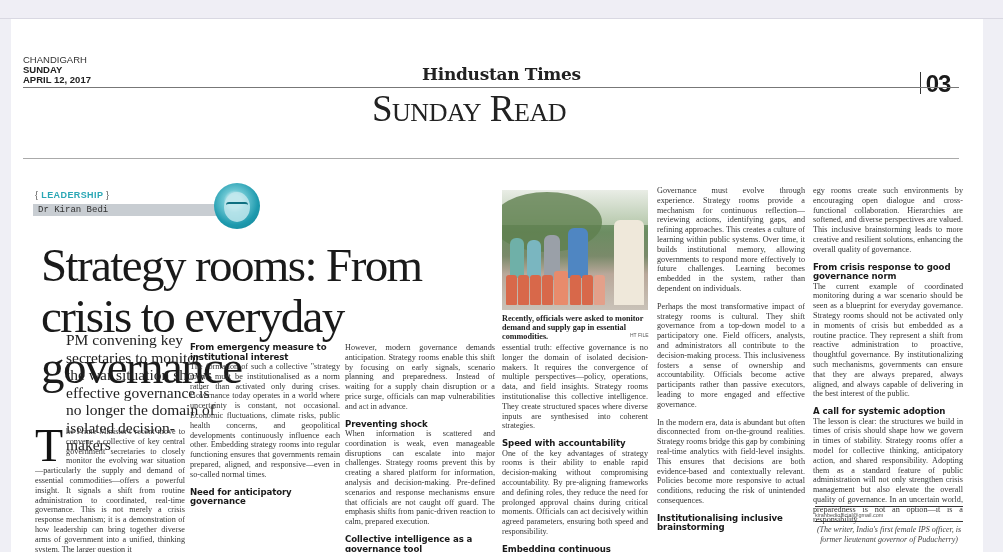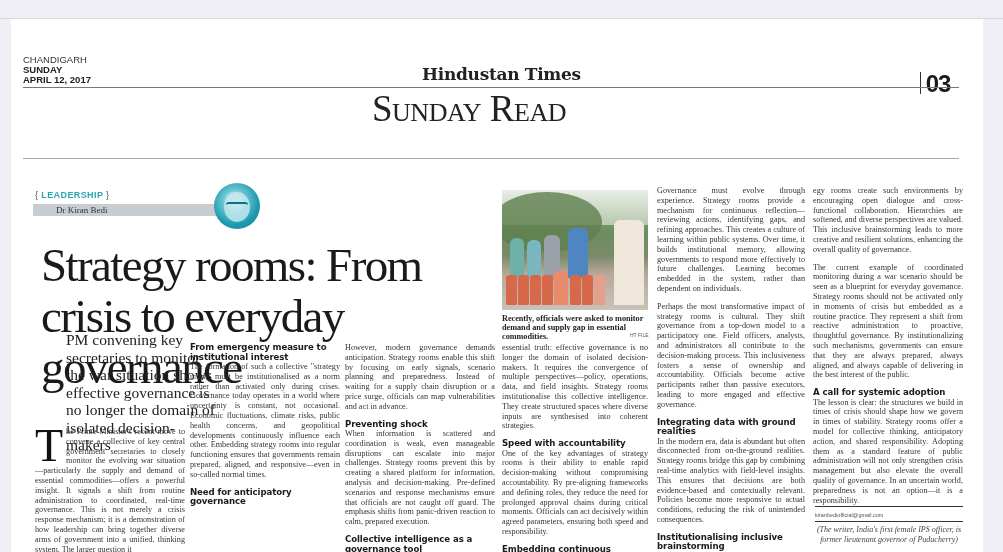--- a/index.html
+++ b/index.html
@@ -54,21 +54,21 @@
     font-family: "Liberation Sans", sans-serif; font-size: 9px; font-weight: bold;
     color: #2aa7b5; letter-spacing: 0.4px;
   }
   .kicker .br { color: #555; font-weight: normal; }
   .byline-bar {
     position: absolute; left: 33px; top: 204px; width: 188px; height: 12px;
     background: #c8cdd2;
   }
   .byline {
     position: absolute; left: 38px; top: 205px;
-    font-family: Liberation Serif, serif; font-size: 9px; color: #333; margin-left: 18px;
+    font-family: Liberation Mono, monospace; font-size: 9px; color: #333;
   }
   .avatar {
     position: absolute; left: 214px; top: 183px; width: 46px; height: 46px; border-radius: 50%;
     background: radial-gradient(circle at 45% 40%, #cfeef2 0 18%, #6cc7d3 30%, #1e9aae 62%, #117f92 100%);
     overflow: hidden;
   }
   .avatar .face {
     position: absolute; left: 10px; top: 9px; width: 26px; height: 30px; border-radius: 50%;
     background: #bfe6ec; opacity: 0.85;
   }
@@ -210,28 +210,28 @@
 <div class="col" style="left:502px;top:343px;width:146px;">
   <p>essential truth: effective governance is no longer the domain of isolated decision-makers. It requires the convergence of multiple perspectives—policy, operations, data, and field insights. Strategy rooms institutionalise this collective intelligence. They create structured spaces where diverse inputs are synthesised into coherent strategies.</p>
   <h3>Speed with accountability</h3>
   <p>One of the key advantages of strategy rooms is their ability to enable rapid decision-making without compromising accountability. By pre-aligning frameworks and defining roles, they reduce the need for prolonged approval chains during critical moments. Officials can act decisively within agreed parameters, ensuring both speed and responsibility.</p>
   <h3>Embedding continuous learning and reflection</h3>
 </div>
 
 <div class="col" style="left:657px;top:186px;width:148px;">
   <p>Governance must evolve through experience. Strategy rooms provide a mechanism for continuous reflection—reviewing actions, identifying gaps, and refining approaches. This creates a culture of learning within public systems. Over time, it builds institutional memory, allowing governments to respond more effectively to future challenges. Learning becomes embedded in the system, rather than dependent on individuals.</p>
   <p>Perhaps the most transformative impact of strategy rooms is cultural. They shift governance from a top-down model to a participatory one. Field officers, analysts, and administrators all contribute to the decision-making process. This inclusiveness fosters a sense of ownership and accountability. Officials become active participants rather than passive executors, leading to more engaged and effective governance.</p>
-  <h3>Integrating data with ground realities</h3>
   <p>In the modern era, data is abundant but often disconnected from on-the-ground realities. Strategy rooms bridge this gap by combining real-time analytics with field-level insights. This ensures that decisions are both evidence-based and contextually relevant. Policies become more responsive to actual conditions, reducing the risk of unintended consequences.</p>
   <h3>Institutionalising inclusive brainstorming</h3>
 
 </div>
 
 <div class="col" style="left:813px;top:186px;width:150px;">
   <p>egy rooms create such environments by encouraging open dialogue and cross-functional collaboration. Hierarchies are softened, and diverse perspectives are valued. This inclusive brainstorming leads to more creative and resilient solutions, enhancing the overall quality of governance.</p>
+  <h3>From crisis response to good governance norm</h3>
   <p>The current example of coordinated monitoring during a war scenario should be seen as a blueprint for everyday governance. Strategy rooms should not be activated only in moments of crisis but embedded as a routine practice. They represent a shift from reactive administration to proactive, thoughtful governance. By institutionalizing such mechanisms, governments can ensure that they are always prepared, always aligned, and always capable of delivering in the best interest of the public.</p>
   <h3>A call for systemic adoption</h3>
   <p>The lesson is clear: the structures we build in times of crisis should shape how we govern in times of stability. Strategy rooms offer a model for collective thinking, anticipatory action, and shared responsibility. Adopting them as a standard feature of public administration will not only strengthen crisis management but also elevate the overall quality of governance. In an uncertain world, preparedness is not an option—it is a responsibility.</p>
 </div>
 
 <div class="email-rule" style="top:506px;"></div>
 <div class="email">kiranbediofficial@gmail.com</div>
 <div class="email-rule" style="top:521px;"></div>
 <div class="bio">(The writer, India's first female IPS officer, is former lieutenant governor of Puducherry)</div>
 

